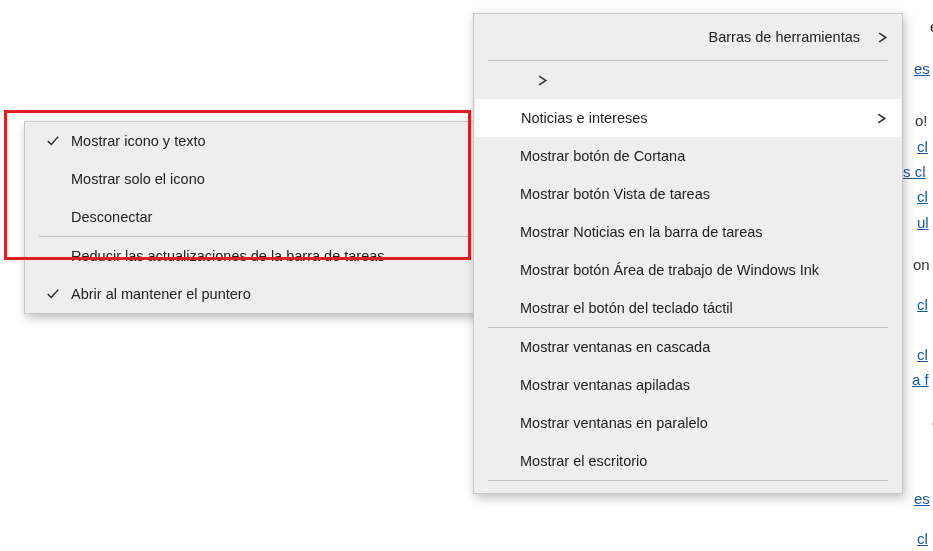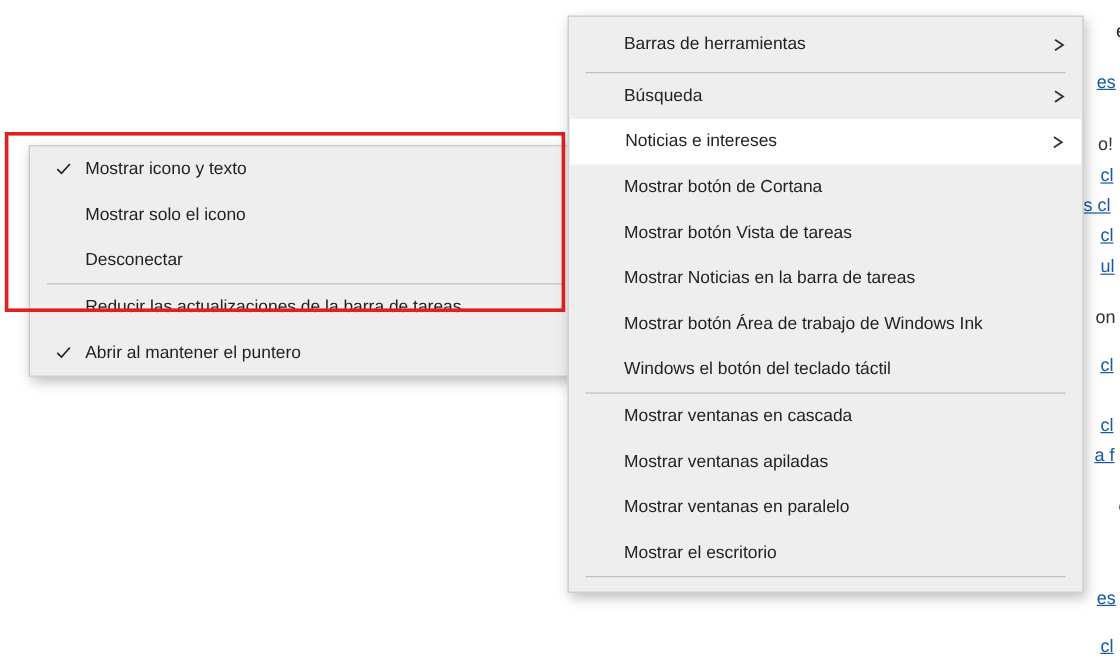--- a/index.html
+++ b/index.html
@@ -70,34 +70,33 @@
         </svg>
     </span>
     <span class="text-col">Abrir al mantener el puntero</span>
   </div>
 </div>
 
 <div class="redbox" style="left:4px;top:110px;width:461px;height:144px;"></div>
 
 <div class="menu" style="left:473px;top:13px;width:428px;">
 
-  <div class="item" style="height:46px;">
+  <div class="item" style="height:46px;text-align:right;">
     <span class="check-col"></span>
     <span class="text-col">Barras de herramientas</span>
     <span class="arrow-col">
       <svg viewBox="0 0 10 10">
           <path d="M2 1 L8 5 L2 9" fill="none" stroke="#333" stroke-width="1.4"></path>
         </svg>
     </span>
   </div>
   <div class="sep"></div>
 
   <div class="item">
     <span class="check-col"></span>
-    <span class="text-col">Búsqueda</span>
     <span class="arrow-col">
       <svg viewBox="0 0 10 10">
           <path d="M2 1 L8 5 L2 9" fill="none" stroke="#333" stroke-width="1.4"></path>
         </svg>
     </span>
   </div>
   <div class="item highlight" style="margin:0 1px;justify-content:space-between;">
     <span class="check-col"></span>
     <span class="text-col">Noticias e intereses</span>
     <span class="arrow-col">
@@ -117,21 +116,21 @@
   <div class="item">
     <span class="check-col"></span>
     <span class="text-col">Mostrar Noticias en la barra de tareas</span>
   </div>
   <div class="item">
     <span class="check-col"></span>
     <span class="text-col">Mostrar botón Área de trabajo de Windows Ink</span>
   </div>
   <div class="item">
     <span class="check-col"></span>
-    <span class="text-col">Windows el botón del teclado táctil</span>
+    <span class="text-col">Mostrar el botón del teclado táctil</span>
   </div>
   <div class="sep"></div>
 
   <div class="item">
     <span class="check-col"></span>
     <span class="text-col">Mostrar ventanas en cascada</span>
   </div>
   <div class="item">
     <span class="check-col"></span>
     <span class="text-col">Mostrar ventanas apiladas</span>

